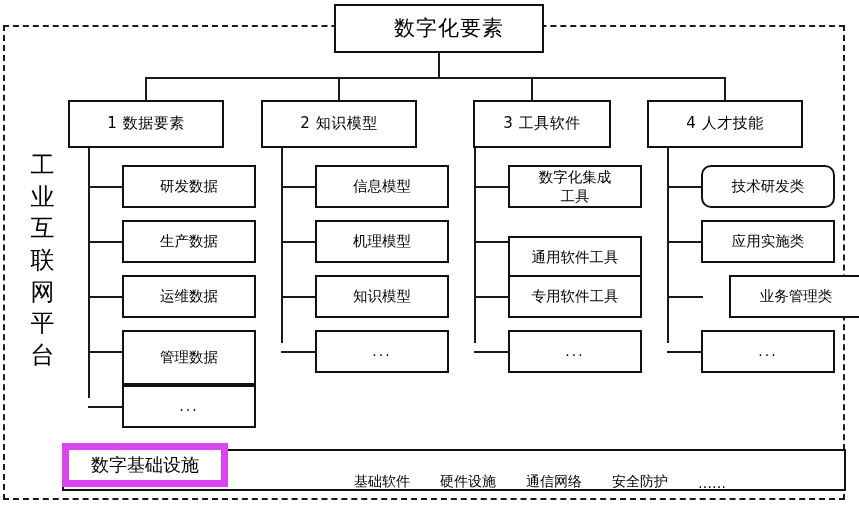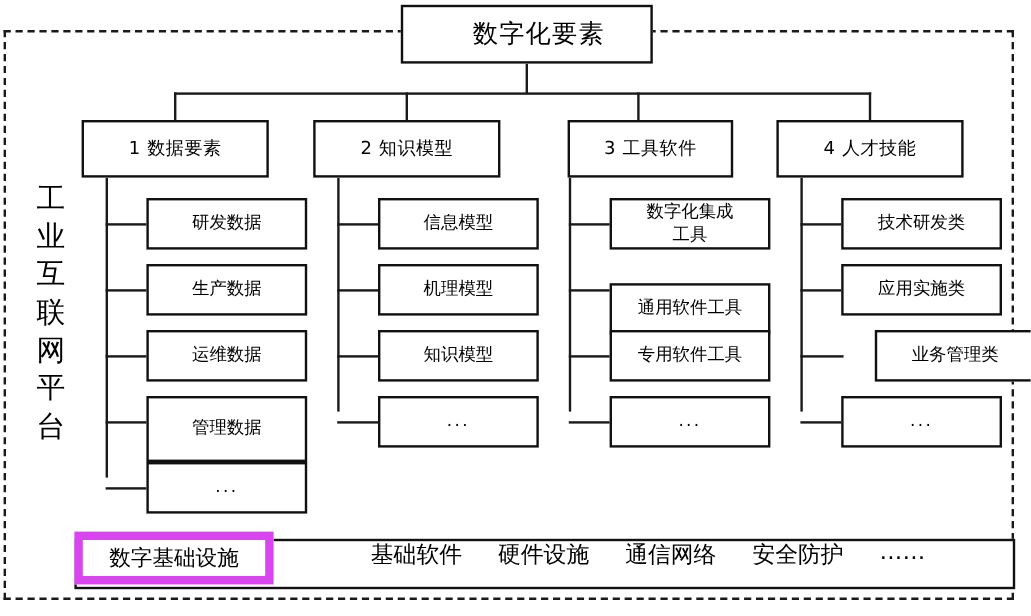--- a/index.html
+++ b/index.html
@@ -112,24 +112,24 @@
     font-size: 18px;
     z-index: 7;
   }
   .infra-items {
     position: absolute;
     left: 250px;
     top: 449px;
     width: 580px;
     height: 42px;
     display: flex;
-    align-items: flex-start;
+    align-items: flex-end;
     justify-content: center;
     gap: 30px;
-    font-size: 19px;
+    font-size: 14px;
     z-index: 6;
   }
   .infra-items .item { white-space: nowrap; }
 </style>
 </head>
 <body>
 
 <div id="canvas">
 
   <div class="outer-frame"></div>
@@ -228,21 +228,21 @@
 
   <div class="box cat-box" style="left:647px; top:100px; width:156px; height:48px;">
     <span>4 人才技能</span>
   </div>
   <div class="line vline" style="left:667px; top:148px; height:195px;"></div>
   <div class="line hline" style="left:667px; top:186px; width:36px;"></div>
   <div class="line hline" style="left:667px; top:241px; width:36px;"></div>
   <div class="line hline" style="left:667px; top:296px; width:36px;"></div>
   <div class="line hline" style="left:667px; top:351px; width:36px;"></div>
 
-  <div class="box leaf-box" style="left:701px; top:165px; width:134px; height:43px;">
+  <div class="box leaf-box" style="left:701px; top:165px; width:134px; height:43px;border-radius:10px;">
     <span>技术研发类</span>
   </div>
   <div class="box leaf-box" style="left:701px; top:220px; width:134px; height:43px;">
     <span>应用实施类</span>
   </div>
   <div class="box leaf-box" style="left:701px; top:275px; width:134px; height:43px;margin-left:28px;">
     <span>业务管理类</span>
   </div>
   <div class="box leaf-box ellipsis" style="left:701px; top:330px; width:134px; height:43px;">
     <span>...</span>

